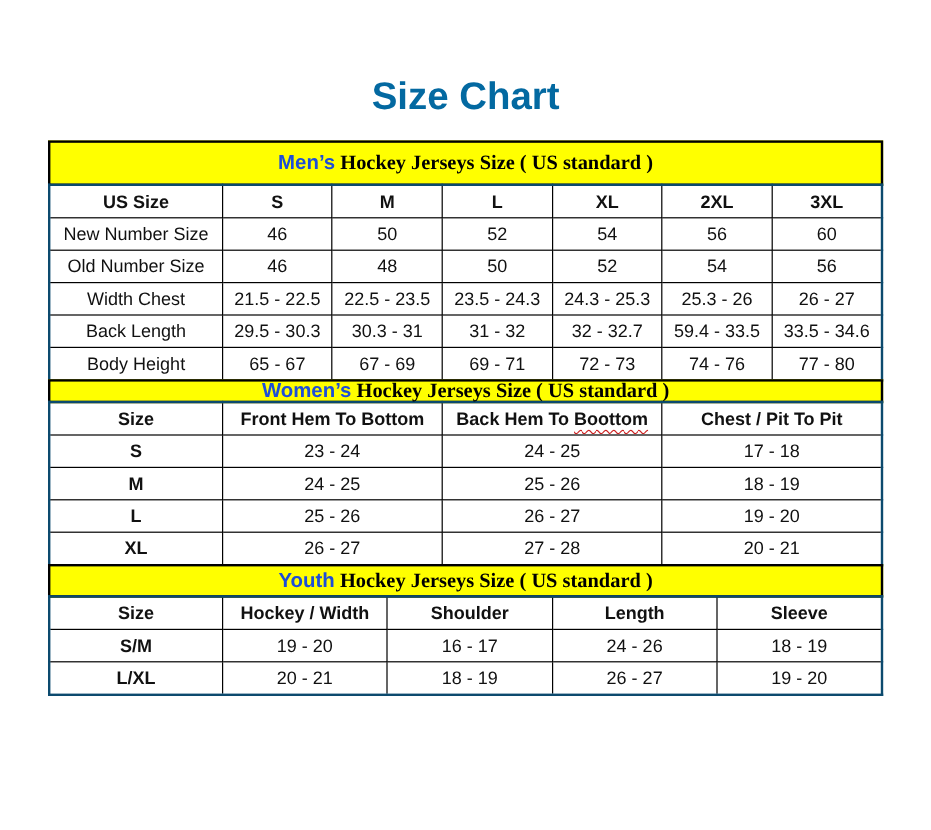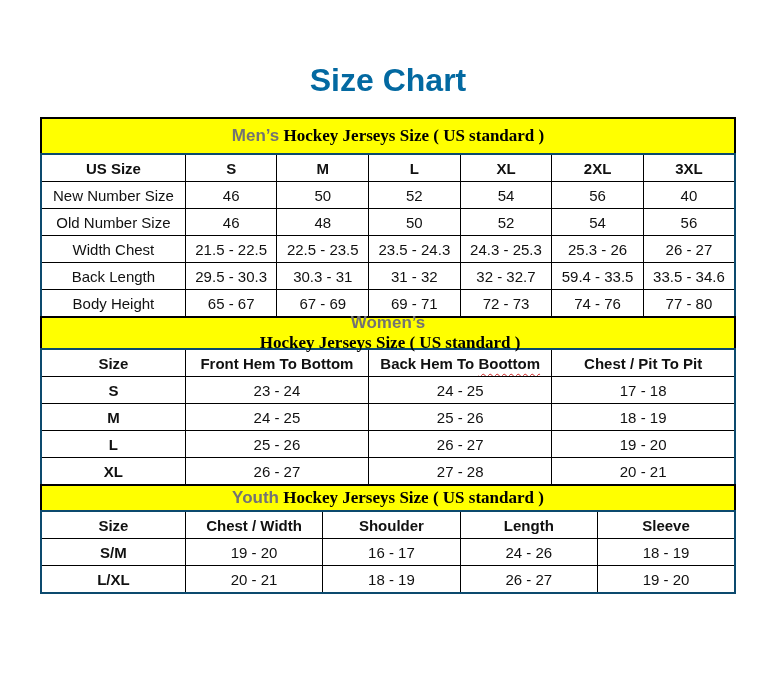--- a/index.html
+++ b/index.html
@@ -29,24 +29,24 @@
     box-sizing: border-box;
     border: 2px solid #000000;
     background: #FFFF00;
     display: flex;
     align-items: center;
     justify-content: center;
     font-weight: 700;
     font-size: 17px;
     color: #000000;
   }
-  .band .accent { color: #737373; white-space: pre; }
+  .band .accent { color: #1d4ed8; white-space: pre; }
   .band .rest { white-space: pre; font-family: Liberation Serif, serif; }
   .band-mens  { height: 38px; }
-  .band-womens{ height: 34px; margin-top: -2px; flex-direction: column; }
+  .band-womens{ height: 20px; margin-top: -2px; }
   .band-youth { height: 28px; margin-top: -2px; text-align: center; }
   table.size-table {
     width: 100%;
     border-collapse: collapse;
     table-layout: fixed;
     margin-top: -2px;
     border: 2px solid #0c4a6e;
   }
   table.size-table th, table.size-table td {
     border: 1px solid #000000;
@@ -106,21 +106,21 @@
       </tr>
     </thead>
     <tbody>
       <tr>
         <td class="row-label">New Number Size</td>
         <td>46</td>
         <td>50</td>
         <td>52</td>
         <td>54</td>
         <td>56</td>
-        <td>40</td>
+        <td>60</td>
       </tr>
       <tr>
         <td class="row-label">Old Number Size</td>
         <td>46</td>
         <td>48</td>
         <td>50</td>
         <td>52</td>
         <td>54</td>
         <td>56</td>
       </tr>
@@ -211,21 +211,21 @@
     <colgroup>
         <col class="col-label">
         <col>
         <col>
         <col>
         <col>
       </colgroup>
     <thead>
       <tr>
         <th>Size</th>
-        <th>Chest / Width</th>
+        <th>Hockey / Width</th>
         <th>Shoulder</th>
         <th>Length</th>
         <th>Sleeve</th>
       </tr>
     </thead>
     <tbody>
       <tr>
         <td class="row-label">S/M</td>
         <td>19 - 20</td>
         <td>16 - 17</td>

